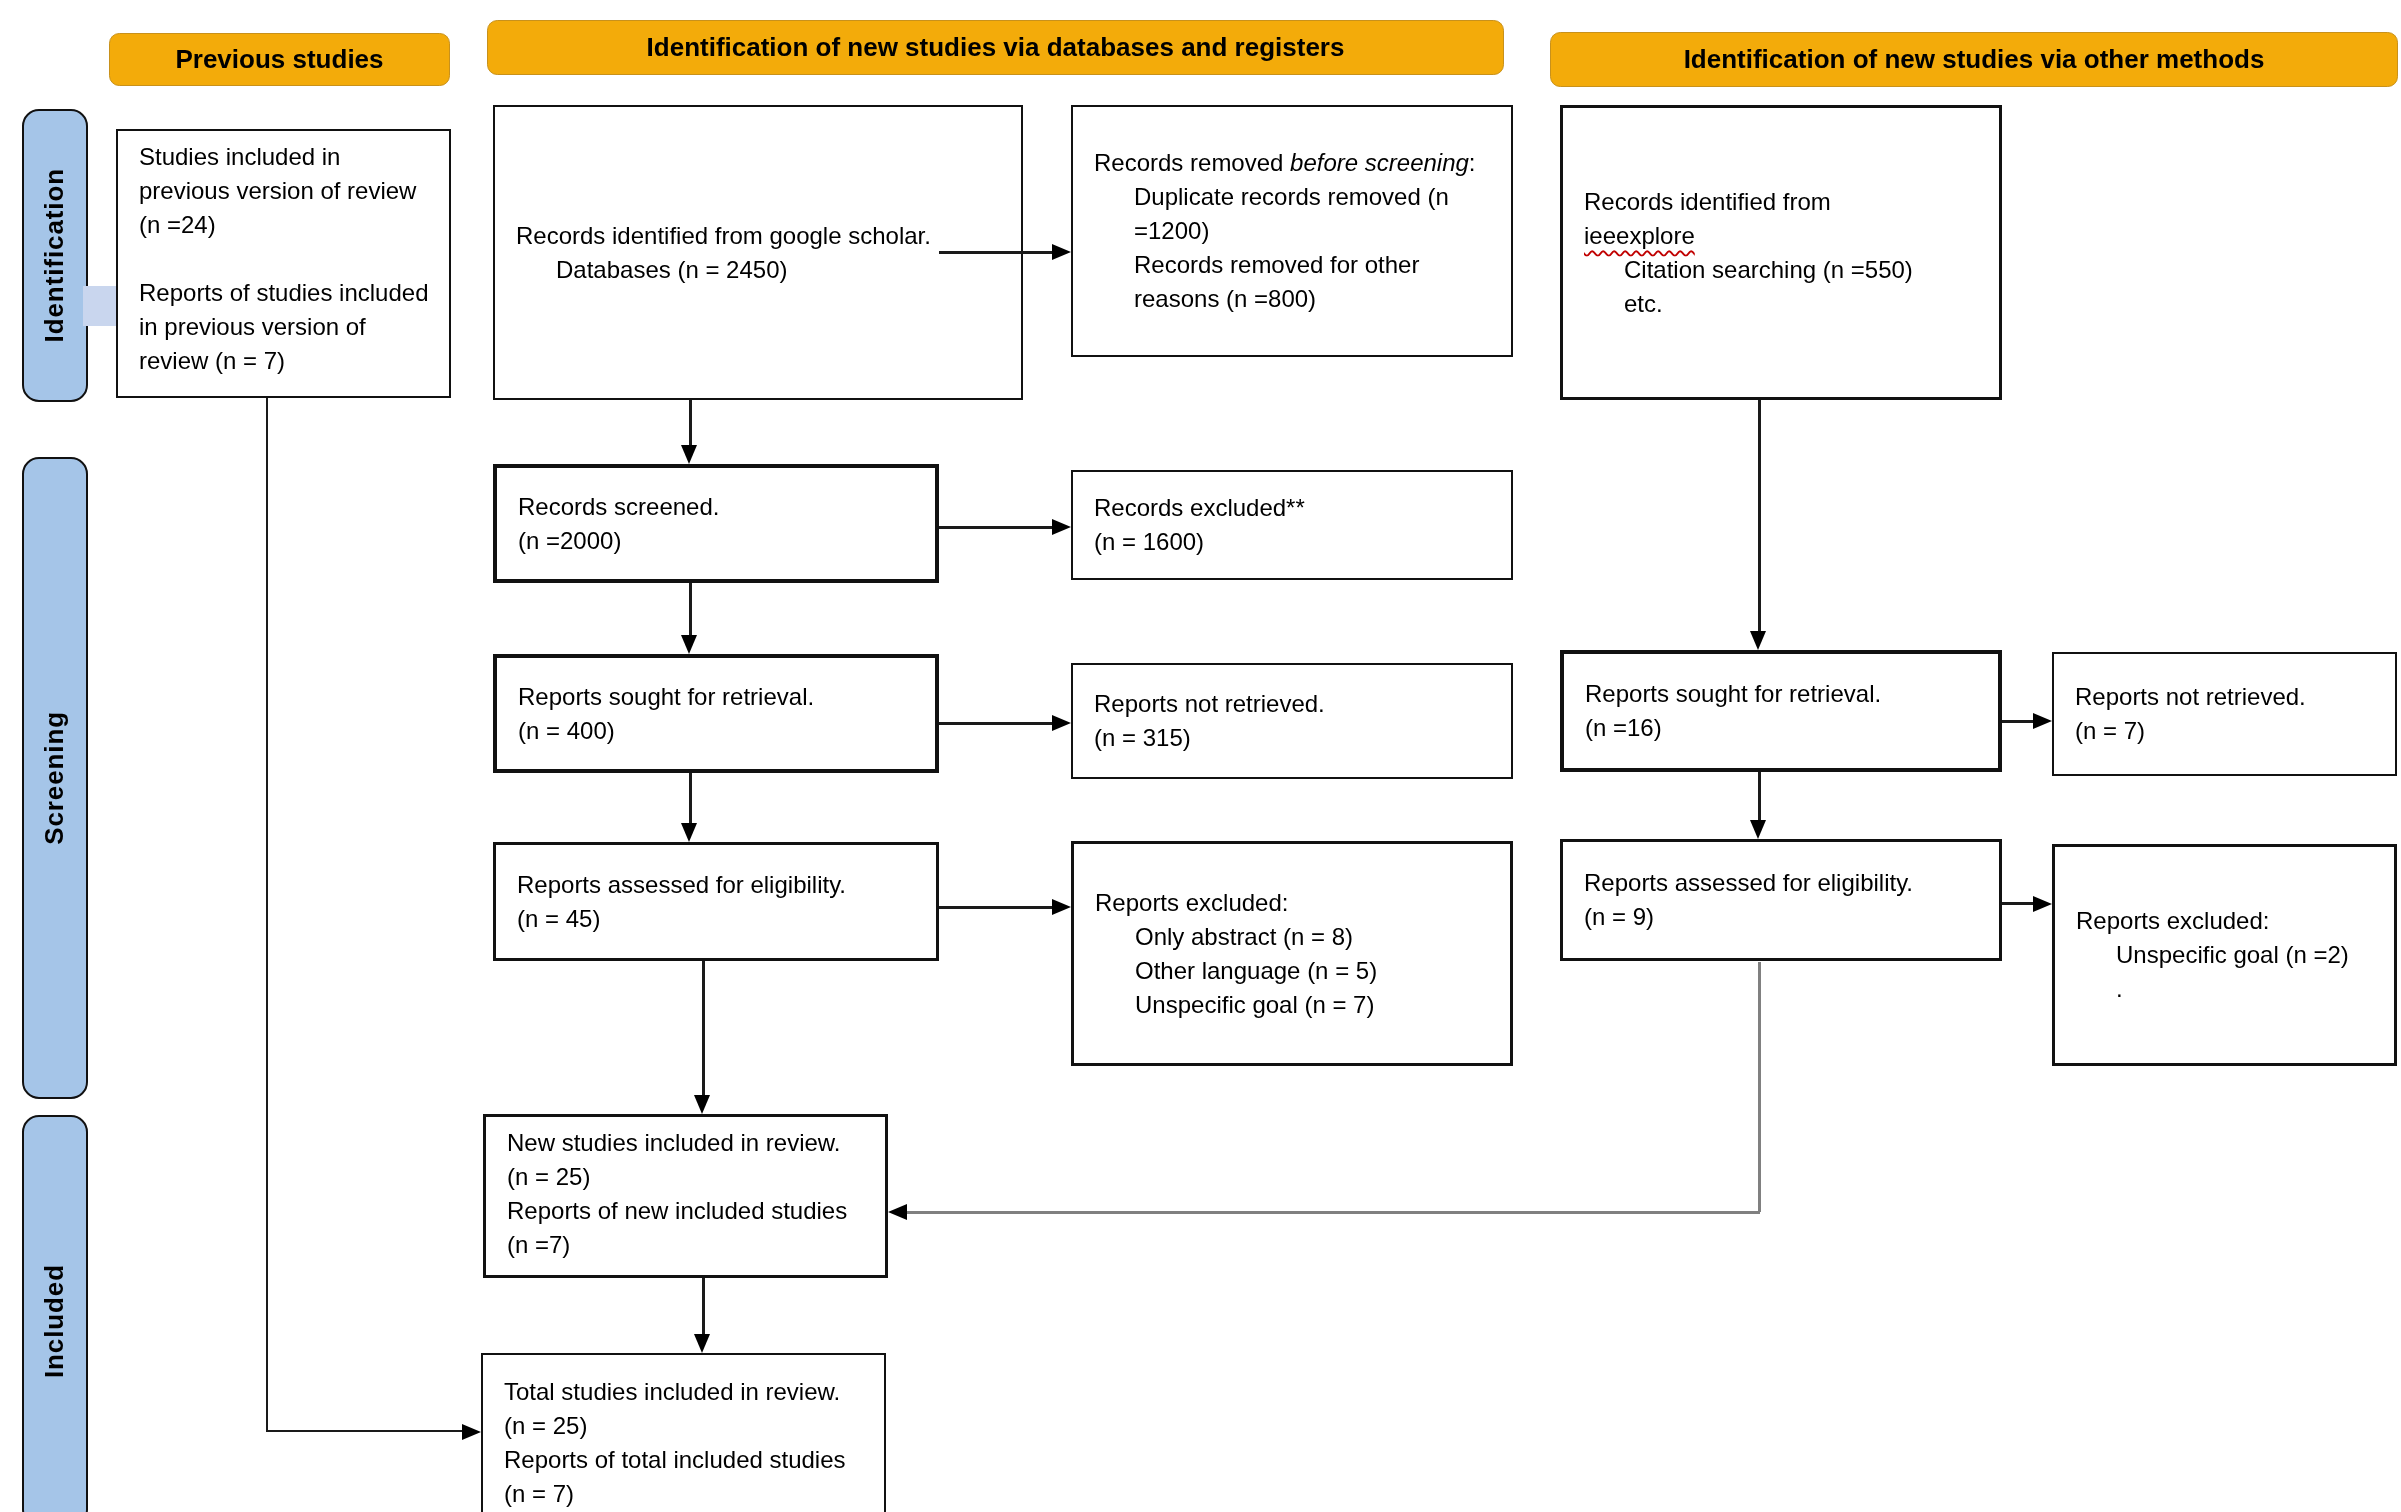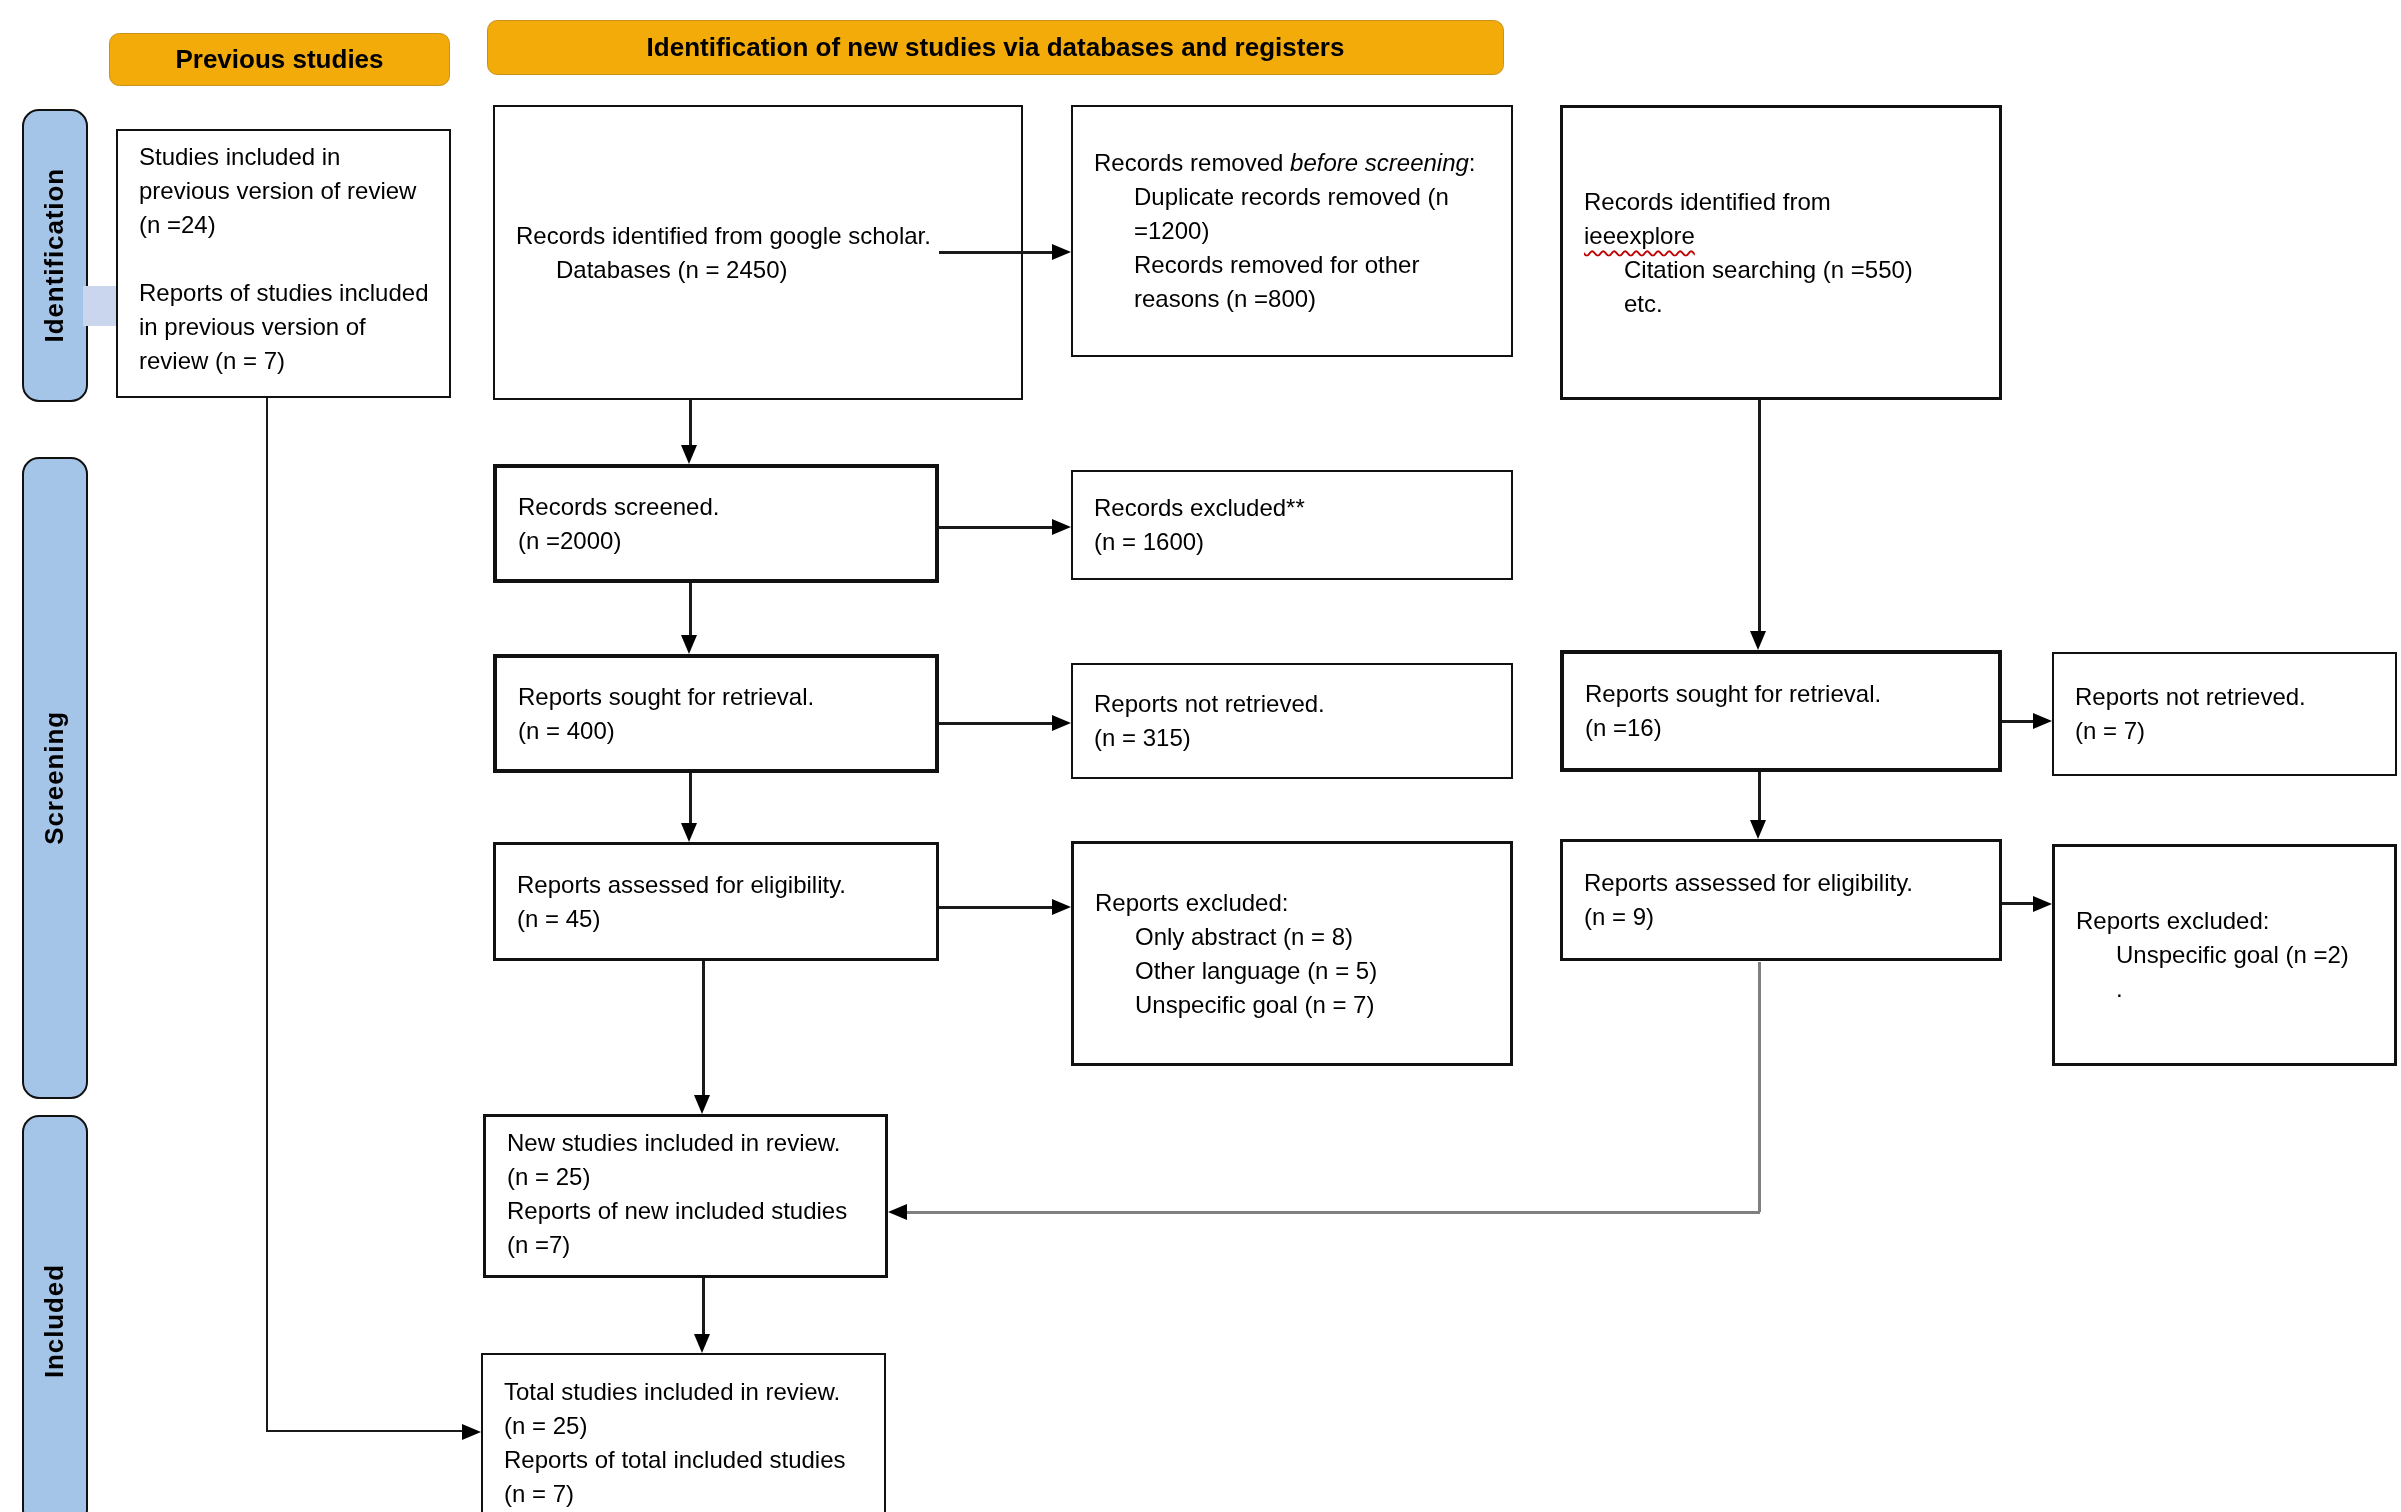--- a/index.html
+++ b/index.html
@@ -52,20 +52,23 @@
 <body>
 
 <div class="canvas">
 
   <div class="hdr" style="left:109px;top:17px;width:341px;height:53px">
     <span>Previous studies</span>
   </div>
   <div class="hdr" style="left:487px;top:4px;width:1017px;height:55px">
     <span>Identification of new studies via databases and registers</span>
   </div>
+  <div class="hdr" style="left:1550px;top:15.5px;width:848px;height:55px">
+    <span>Identification of new studies via other methods</span>
+  </div>
 
   <div class="stage" style="left:21.6px;top:93px;width:66px;height:293px">
     <span>Identification</span>
   </div>
   <div class="stage" style="left:21.6px;top:441px;width:66px;height:642px">
     <span>Screening</span>
   </div>
   <div class="stage" style="left:21.6px;top:1099px;width:66px;height:412px">
     <span>Included</span>
   </div>

